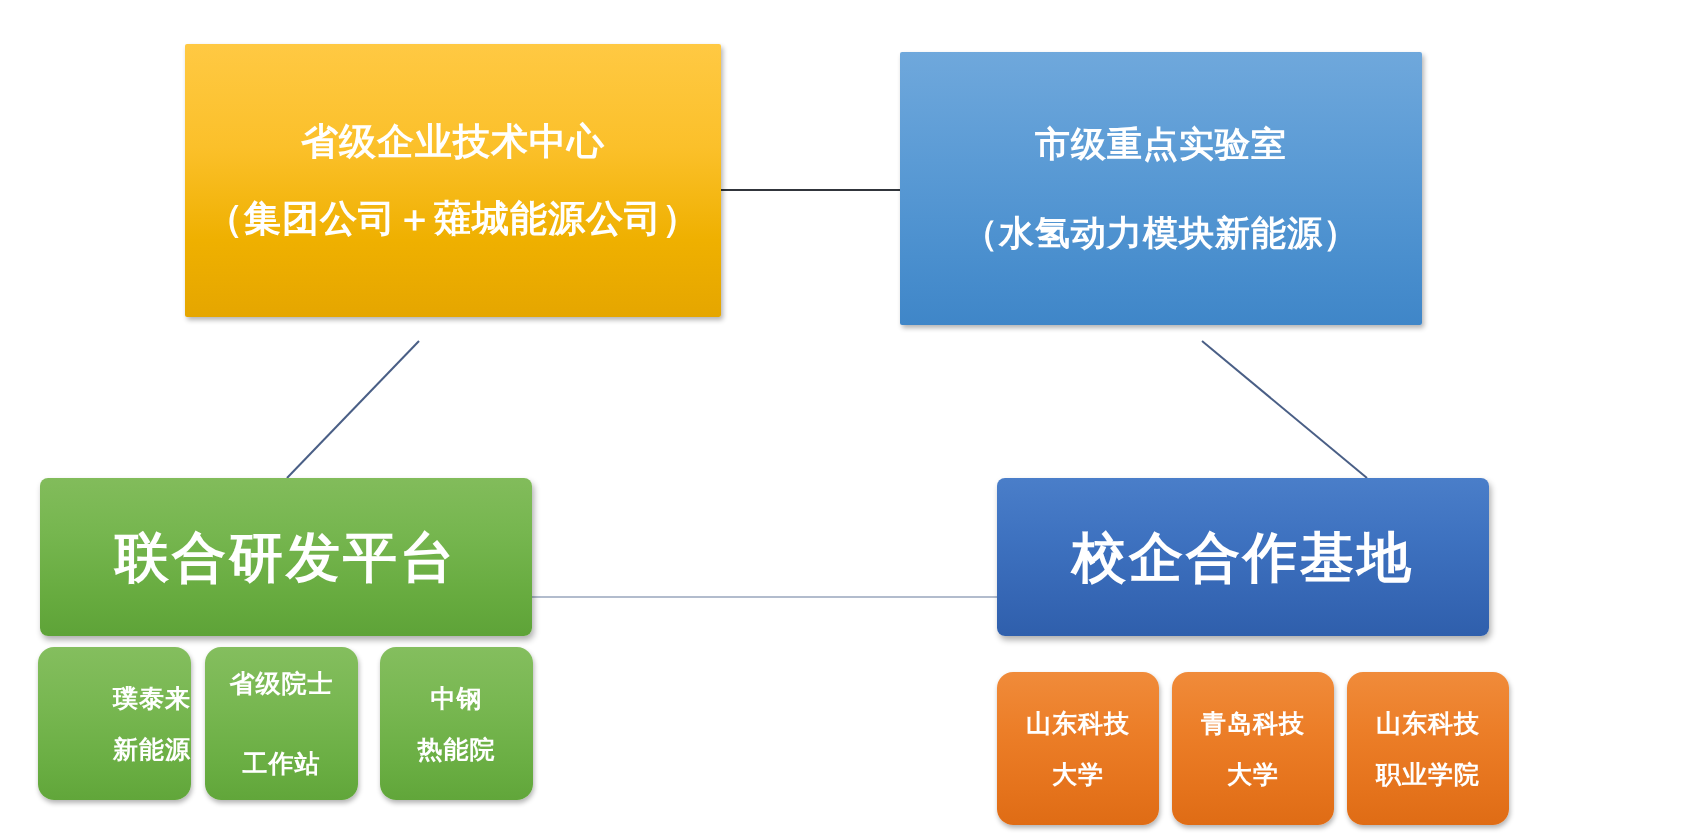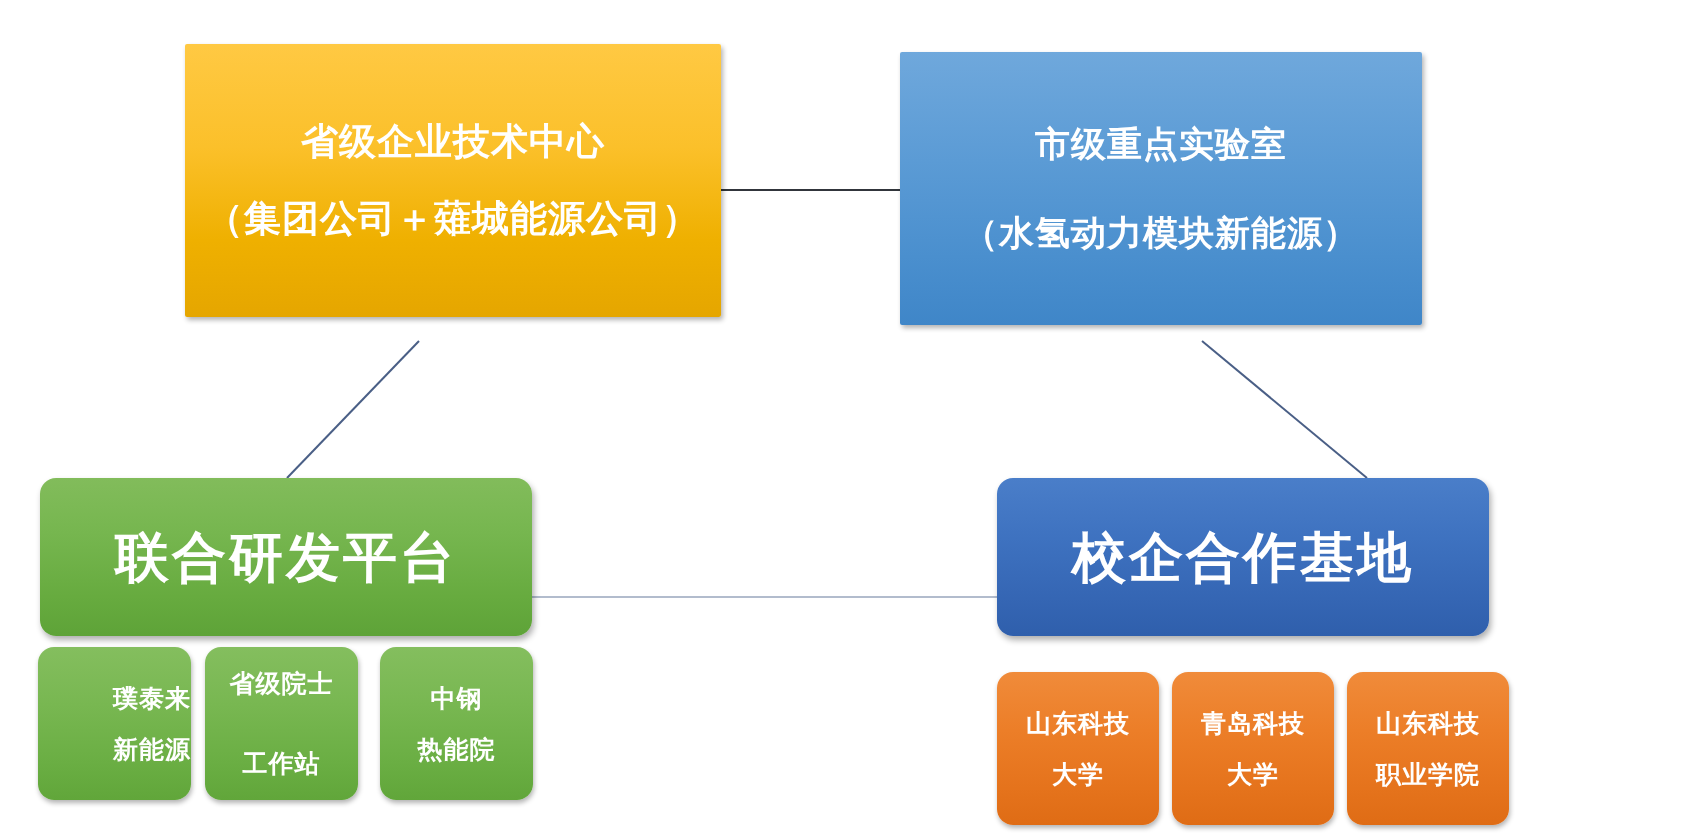--- a/index.html
+++ b/index.html
@@ -48,21 +48,21 @@
     white-space: nowrap;
   }
 
   
   .card-sharp {
     border-radius: 2px;
     box-shadow: 2px 3px 5px rgba(0,0,0,0.30);
   }
   
   .card-round {
-    border-radius: 16px;
+    border-radius: 8px;
     box-shadow: 2px 4px 6px rgba(0,0,0,0.32);
   }
   .card-chip {
     border-radius: 16px;
     box-shadow: 1px 3px 5px rgba(0,0,0,0.30);
   }
 
   
   #node-provincial-center {
     left: 185px; top: 44px; width: 536px; height: 273px;

